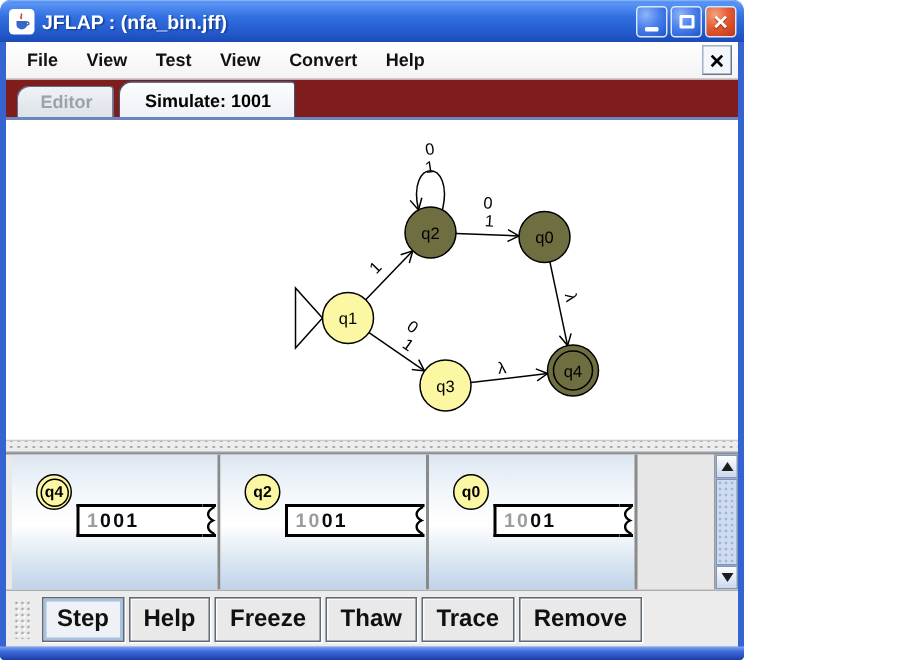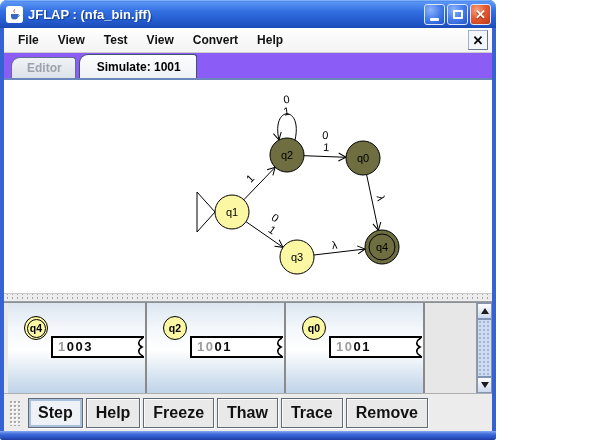--- a/index.html
+++ b/index.html
@@ -35,21 +35,21 @@
 
   
   .menubar { height:25px; background:linear-gradient(#ffffff,#f3f3f3); border-bottom:1px solid #cdcdcd;
     display:flex; align-items:center; padding-left:5px; position:relative; flex:none; }
   .menu-item { font-weight:bold; font-size:12px; color:#111; padding:3px 10px 3px 9px; cursor:default; }
   .menu-close { position:absolute; right:4px; top:2px; width:20px; height:20px;
     background:#f3f6fa; border:1px solid #9fb0c8; border-right-color:#68788e; border-bottom-color:#68788e;
     font-weight:bold; font-size:13px; display:flex; align-items:center; justify-content:center; }
 
   
-  .tabstrip { height:27px; background:#8b5cf6; border-bottom:2px solid #6a86bd;
+  .tabstrip { height:27px; background:#7f1d1d; border-bottom:2px solid #6a86bd;
     display:flex; align-items:flex-end; padding-left:7px; gap:3px; flex:none; }
   .tab { font-weight:bold; font-size:12px; border:1px solid #60708c; border-bottom:none;
     border-radius:9px 3px 0 0; cursor:default; }
   .tab.inactive { background:linear-gradient(#f0f2f5,#dde2e9); color:#9ba2ac; padding:3px 13px 3px 15px; }
   .tab.active { background:linear-gradient(#fcfdfe,#eef1f6); color:#000; padding:5px 15px 4px 17px;
     border-color:#41546f;margin-top:36px; }
 
   
   .canvas { height:213px; background:#fff; position:relative; flex:none; }
   .canvas svg { position:absolute; inset:0; }
@@ -212,21 +212,21 @@
     <div class="divider"></div>
 
     <div class="configpanel">
       <div class="cards">
 
         <div class="card">
           <div class="state-badge final">
             <span>q4</span>
           </div>
           <div class="tape">
-            <div class="tape-body"><span class="done">1</span><span class="todo">003</span></div>
+            <div class="tape-body"><span class="done">1</span><span class="todo">001</span></div>
             <div class="tape-tear">
               <svg width="9" height="18" viewBox="0 0 9 18">
                   <path d="M8,0 C2,3 3,7 7,9 C3,11 2,15 8,18" fill="none" stroke="#000" stroke-width="1.6"></path>
                 </svg>
             </div>
           </div>
         </div>
 
         <div class="card">
           <div class="state-badge">

